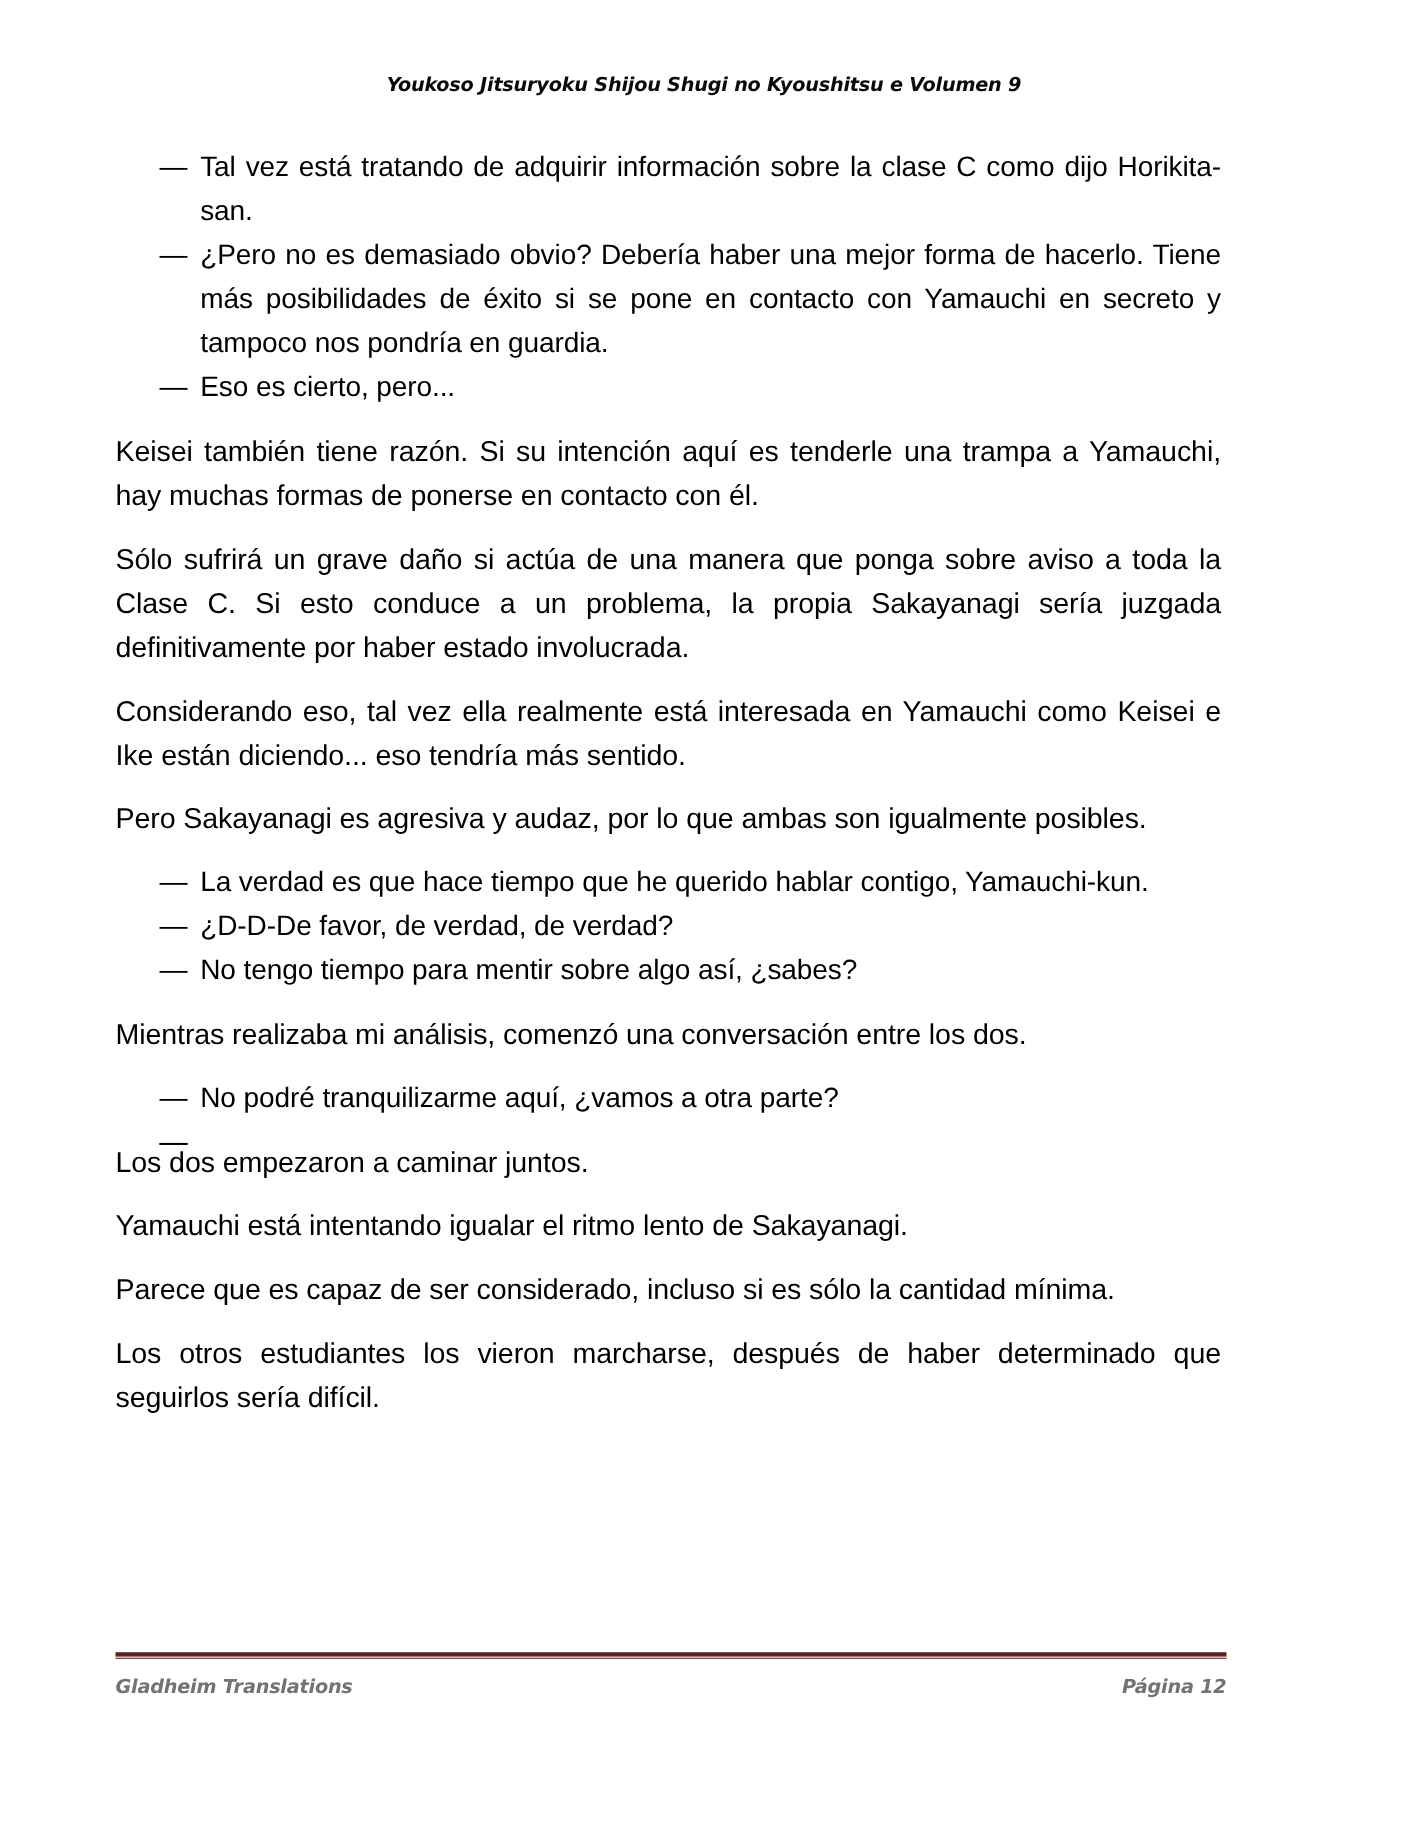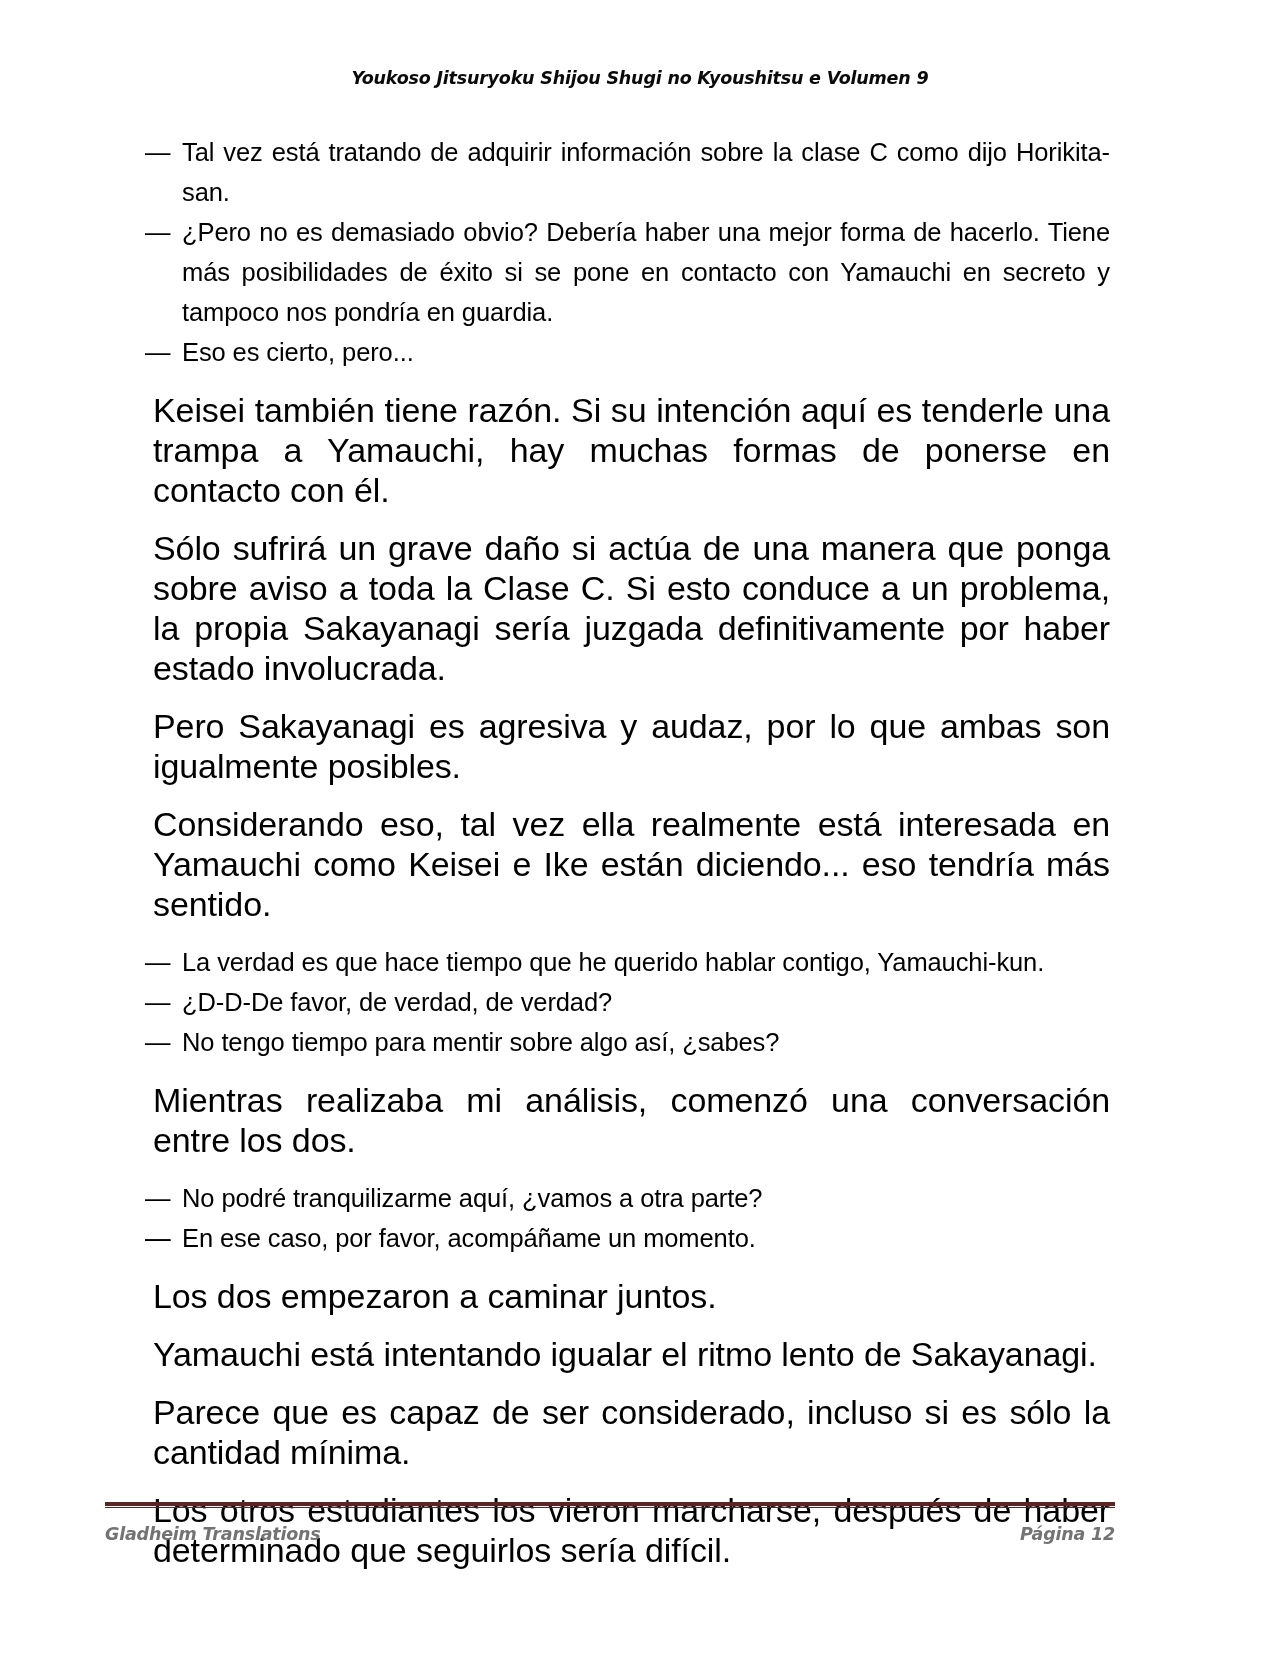--- a/index.html
+++ b/index.html
@@ -45,28 +45,27 @@
     position: absolute;
     left: 105px;
     top: 132px;
     width: 1005px;
   }
   p {
     margin: 0;
     padding: 0;
   }
   .para {
-    font-size: 34px;
+    font-size: 26px;
     line-height: 40px;
     text-align: justify;
     text-justify: inter-word;
     margin-bottom: 18px;
     color: #000;
     letter-spacing: -0.1px;
-    margin-left: 48px;
   }
   .para:last-child { margin-bottom: 0; }
 
   .dialogue-block {
     margin-bottom: 18px;
     padding-left: 40px;
   }
   .dialogue-line {
     font-size: 25.5px;
     line-height: 40px;
@@ -142,22 +141,22 @@
       <p class="dialogue-line">
         <span class="dash">—</span><span>¿Pero no es demasiado obvio? Debería haber una mejor forma de hacerlo. Tiene más posibilidades de éxito si se pone en contacto con Yamauchi en secreto y tampoco nos pondría en guardia.</span>
       </p>
       <p class="dialogue-line nojustify">
         <span class="dash">—</span><span>Eso es cierto, pero...</span>
       </p>
     </div>
 
     <p class="para">Keisei también tiene razón. Si su intención aquí es tenderle una trampa a Yamauchi, hay muchas formas de ponerse en contacto con él.</p>
     <p class="para">Sólo sufrirá un grave daño si actúa de una manera que ponga sobre aviso a toda la Clase C. Si esto conduce a un problema, la propia Sakayanagi sería juzgada definitivamente por haber estado involucrada.</p>
+    <p class="para">Considerando eso, tal vez ella realmente está interesada en Yamauchi como Keisei e Ike están diciendo... eso tendría más sentido.</p>
     <p class="para">Pero Sakayanagi es agresiva y audaz, por lo que ambas son igualmente posibles.</p>
-    <p class="para">Considerando eso, tal vez ella realmente está interesada en Yamauchi como Keisei e Ike están diciendo... eso tendría más sentido.</p>
 
     <div class="dialogue-block">
       <p class="dialogue-line">
         <span class="dash">—</span><span>La verdad es que hace tiempo que he querido hablar contigo, Yamauchi-kun.</span>
       </p>
       <p class="dialogue-line nojustify">
         <span class="dash">—</span><span>¿D-D-De favor, de verdad, de verdad?</span>
       </p>
       <p class="dialogue-line nojustify">
         <span class="dash">—</span><span>No tengo tiempo para mentir sobre algo así, ¿sabes?</span>
@@ -167,21 +166,21 @@
     <p class="para">Mientras realizaba mi análisis, comenzó una conversación entre los dos.</p>
 
     <div class="dialogue-block">
       <p class="dialogue-line nojustify">
         <span class="dash">—</span><span>No podré tranquilizarme aquí, ¿vamos a otra parte?</span>
       </p>
       <p class="dialogue-line nojustify">
         <span class="dash">—</span>
       </p>
       <p class="dialogue-line nojustify">
-        <span class="dash">—</span><span>En ese caso, por favor, acompáñame un momento.</span>
+        <span class="dash">—</span>
       </p>
     </div>
 
     <p class="para">Los dos empezaron a caminar juntos.</p>
     <p class="para">Yamauchi está intentando igualar el ritmo lento de Sakayanagi.</p>
     <p class="para">Parece que es capaz de ser considerado, incluso si es sólo la cantidad mínima.</p>
     <p class="para">Los otros estudiantes los vieron marcharse, después de haber determinado que seguirlos sería difícil.</p>
 
   </div>
 

